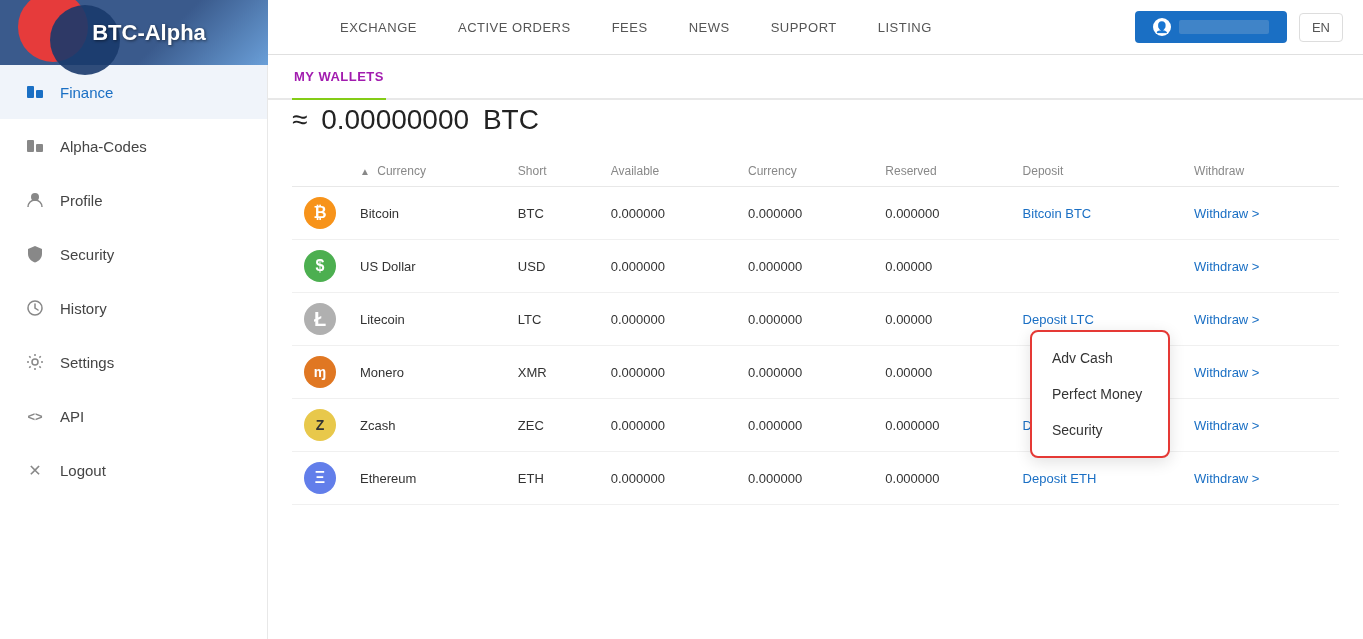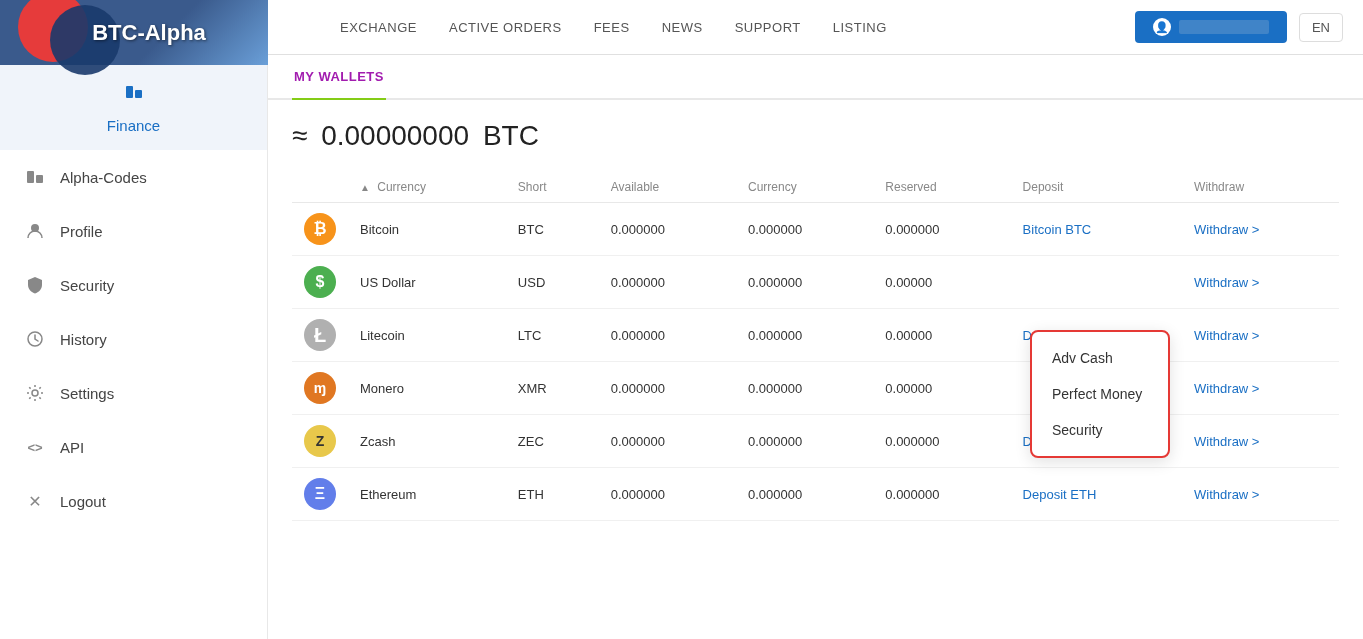--- a/index.html
+++ b/index.html
@@ -52,21 +52,21 @@
       z-index: 3;
       color: #fff;
       font-size: 22px;
       font-weight: 700;
       margin-left: 30px;
       text-shadow: 1px 1px 3px rgba(0,0,0,0.5);
     }
 
     .nav-links {
       display: flex;
-      gap: 32px;
+      gap: 41px;
       margin-left: 320px;
       flex: 1;
     }
     .nav-link {
       font-size: 13px;
       color: #555;
       text-transform: uppercase;
       font-weight: 500;
       cursor: pointer;
       letter-spacing: 0.5px;
@@ -120,21 +120,21 @@
     }
     .sidebar-item {
       display: flex;
       align-items: center;
       gap: 14px;
       padding: 16px 24px;
       cursor: pointer;
       color: #444;
       font-size: 15px;
     }
-    .sidebar-item.active { background: #f0f4fa; color: #1a6fc4; flex-direction: column; }
+    .sidebar-item.active { background: #f0f4fa; color: #1a6fc4; }
     .sidebar-icon {
       width: 22px; height: 22px;
       display: flex; align-items: center; justify-content: center;
       font-size: 16px;
       color: #666;
     }
     .sidebar-item.active .sidebar-icon { color: #1a6fc4; }
 
     
     .main-content {
@@ -162,21 +162,21 @@
       text-transform: uppercase;
       letter-spacing: 0.5px;
     }
     .tab.active {
       color: #a21caf;
       border-bottom: 2px solid #84cc16;
       font-weight: 600;
     }
 
     .content-area {
-      padding: 20px 24px;
+      padding: 4px 24px;
     }
 
     .balance-row {
       display: flex;
       align-items: center;
       justify-content: space-between;
       margin-bottom: 20px;
     }
     .balance-amount {
       font-size: 28px;

